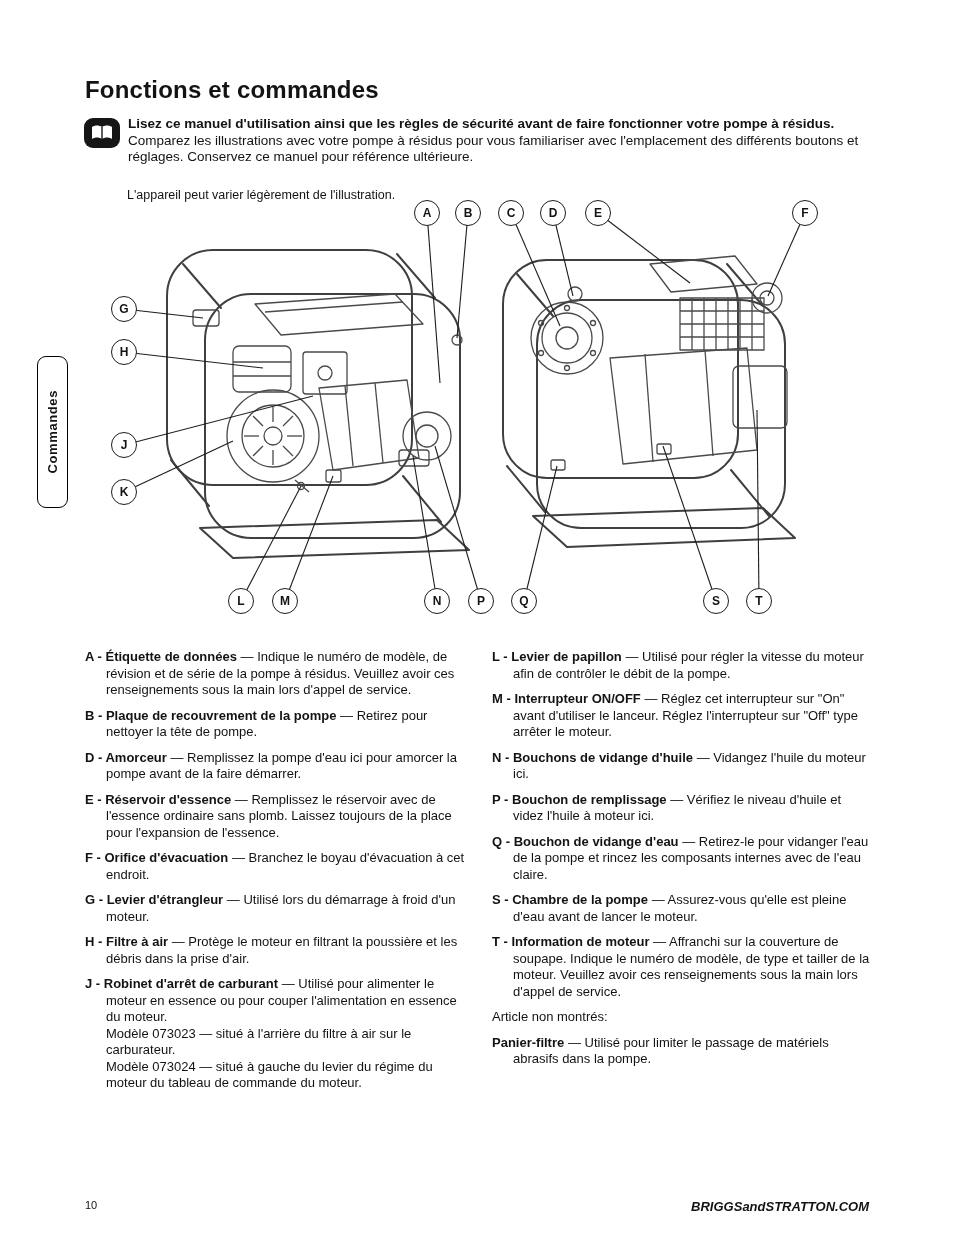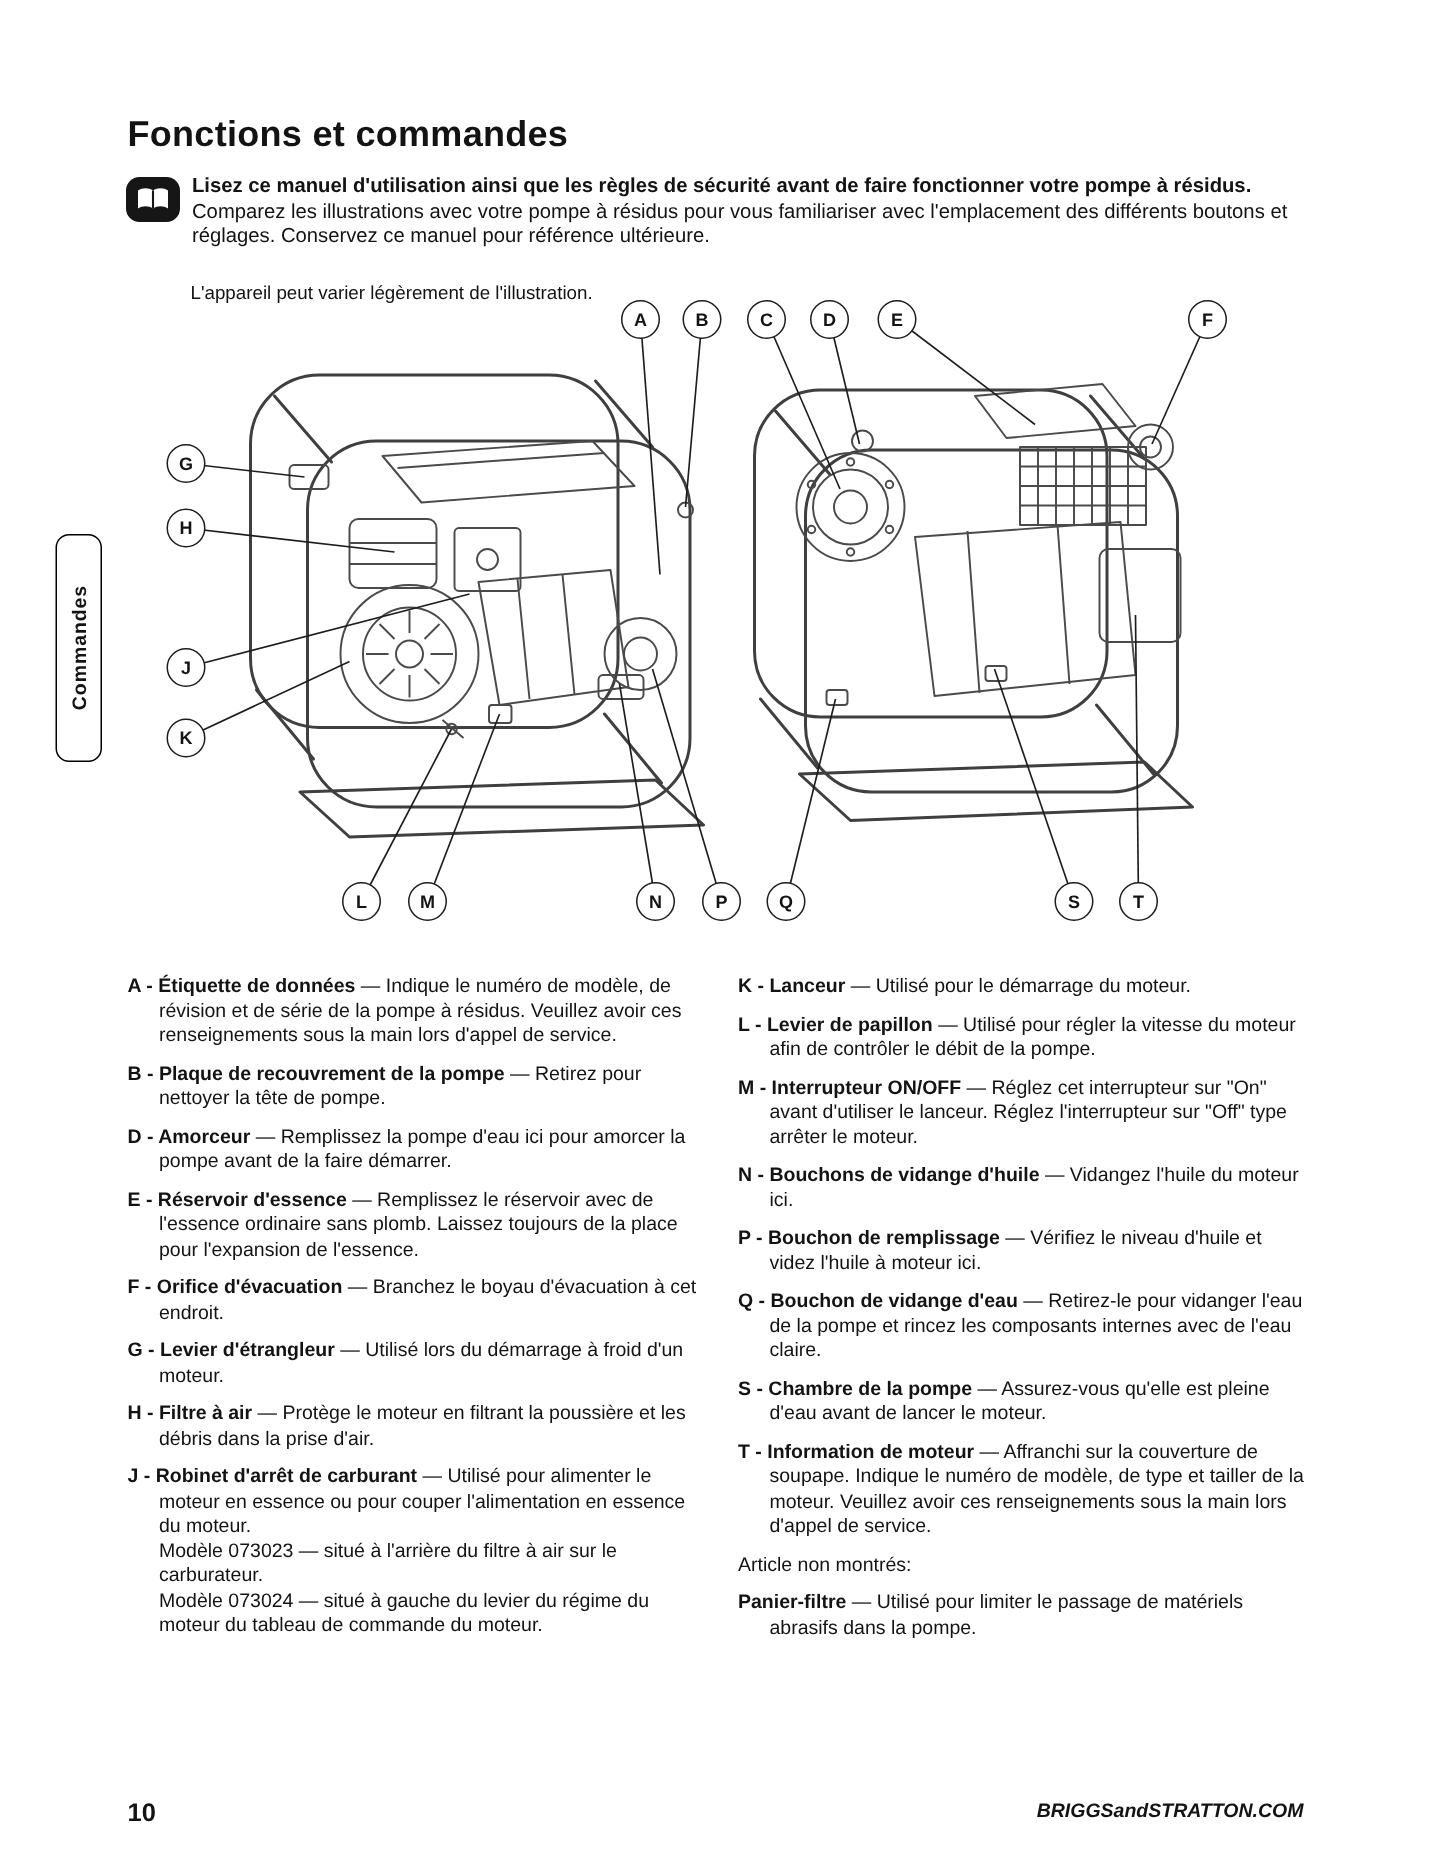--- a/index.html
+++ b/index.html
@@ -32,21 +32,21 @@
              background:#fff; display:flex; align-items:center; justify-content:center;
              font-size:12px; font-weight:bold; z-index:2; }
 
   .col { position:absolute; top:617px; font-size:13px; line-height:16.5px;margin-top:32px; }
   .col-left  { left:85px;  width:380px; }
   .col-right { left:492px; width:383px; }
   .item { margin-bottom:9px; padding-left:21px; text-indent:-21px; }
   .item .desc { white-space:pre-line; }
   .not-shown-heading { font-weight:normal; padding-left:0; text-indent:0; }
 
-  .footer-page { position:absolute; left:85px;  top:1199px; font-size:17px; font-weight:bold; }
+  .footer-page { position:absolute; left:85px;  top:1199px; font-size:11px; font-weight:normal; }
   .footer-site { position:absolute; right:85px; top:1199px; font-size:13px; font-weight:bold;font-style:italic; }
 </style>
 </head>
 <body>
 
 <div class="page">
 
   <h1 class="title">Fonctions et commandes</h1>
 
   <div class="intro">
@@ -200,21 +200,20 @@
     <p class="item"><b>E - Réservoir d'essence</b> <span class="desc">— Remplissez le réservoir avec de l'essence ordinaire sans plomb. Laissez toujours de la place pour l'expansion de l'essence.</span></p>
     <p class="item"><b>F - Orifice d'évacuation</b> <span class="desc">— Branchez le boyau d'évacuation à cet endroit.</span></p>
     <p class="item"><b>G - Levier d'étrangleur</b> <span class="desc">— Utilisé lors du démarrage à froid d'un moteur.</span></p>
     <p class="item"><b>H - Filtre à air</b> <span class="desc">— Protège le moteur en filtrant la poussière et les débris dans la prise d'air.</span></p>
     <p class="item"><b>J - Robinet d'arrêt de carburant</b> <span class="desc">— Utilisé pour alimenter le moteur en essence ou pour couper l'alimentation en essence du moteur.
 Modèle 073023 — situé à l'arrière du filtre à air sur le carburateur.
 Modèle 073024 — situé à gauche du levier du régime du moteur du tableau de commande du moteur.</span></p>
   </div>
 
   <div class="col col-right">
-    <p class="item"><b>K - Lanceur</b> <span class="desc">— Utilisé pour le démarrage du moteur.</span></p>
     <p class="item"><b>L - Levier de papillon</b> <span class="desc">— Utilisé pour régler la vitesse du moteur afin de contrôler le débit de la pompe.</span></p>
     <p class="item"><b>M - Interrupteur ON/OFF</b> <span class="desc">— Réglez cet interrupteur sur "On" avant d'utiliser le lanceur. Réglez l'interrupteur sur "Off" type arrêter le moteur.</span></p>
     <p class="item"><b>N - Bouchons de vidange d'huile</b> <span class="desc">— Vidangez l'huile du moteur ici.</span></p>
     <p class="item"><b>P - Bouchon de remplissage</b> <span class="desc">— Vérifiez le niveau d'huile et videz l'huile à moteur ici.</span></p>
     <p class="item"><b>Q - Bouchon de vidange d'eau</b> <span class="desc">— Retirez-le pour vidanger l'eau de la pompe et rincez les composants internes avec de l'eau claire.</span></p>
     <p class="item"><b>S - Chambre de la pompe</b> <span class="desc">— Assurez-vous qu'elle est pleine d'eau avant de lancer le moteur.</span></p>
     <p class="item"><b>T - Information de moteur</b> <span class="desc">— Affranchi sur la couverture de soupape. Indique le numéro de modèle, de type et tailler de la moteur. Veuillez avoir ces renseignements sous la main lors d'appel de service.</span></p>
     <p class="item not-shown-heading">Article non montrés:</p>
     <p class="item"><b>Panier-filtre</b> <span class="desc">— Utilisé pour limiter le passage de matériels abrasifs dans la pompe.</span></p>
   </div>

